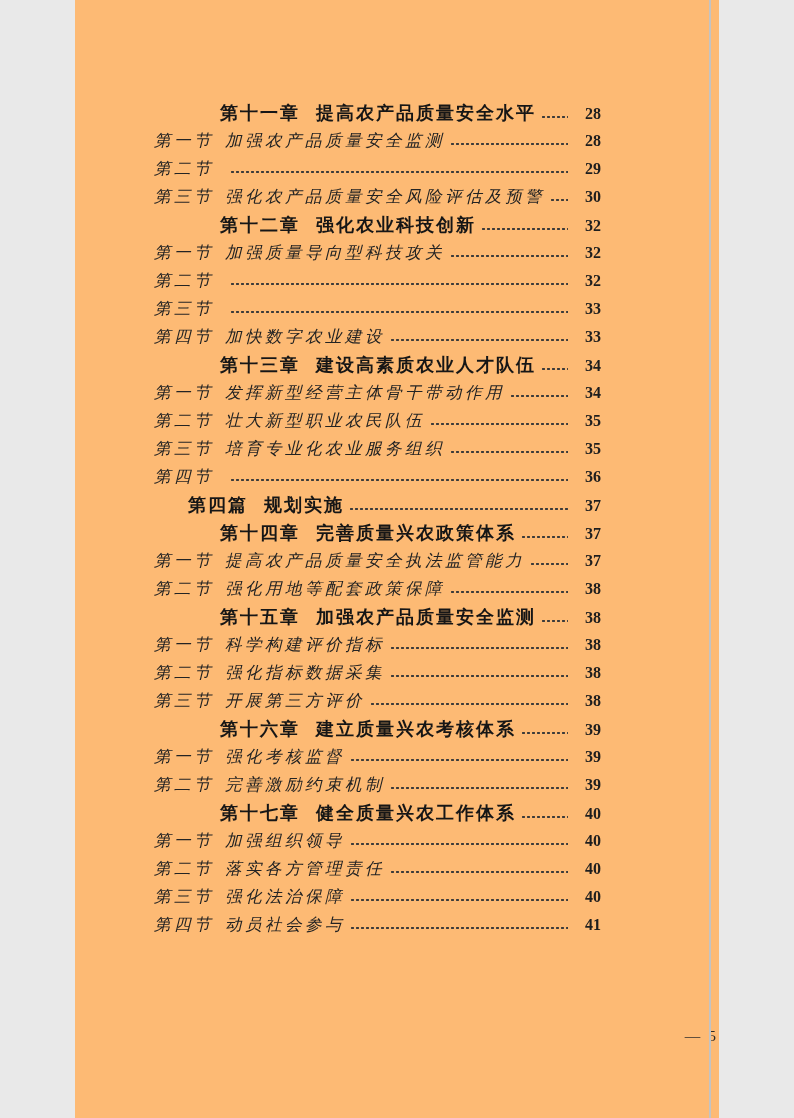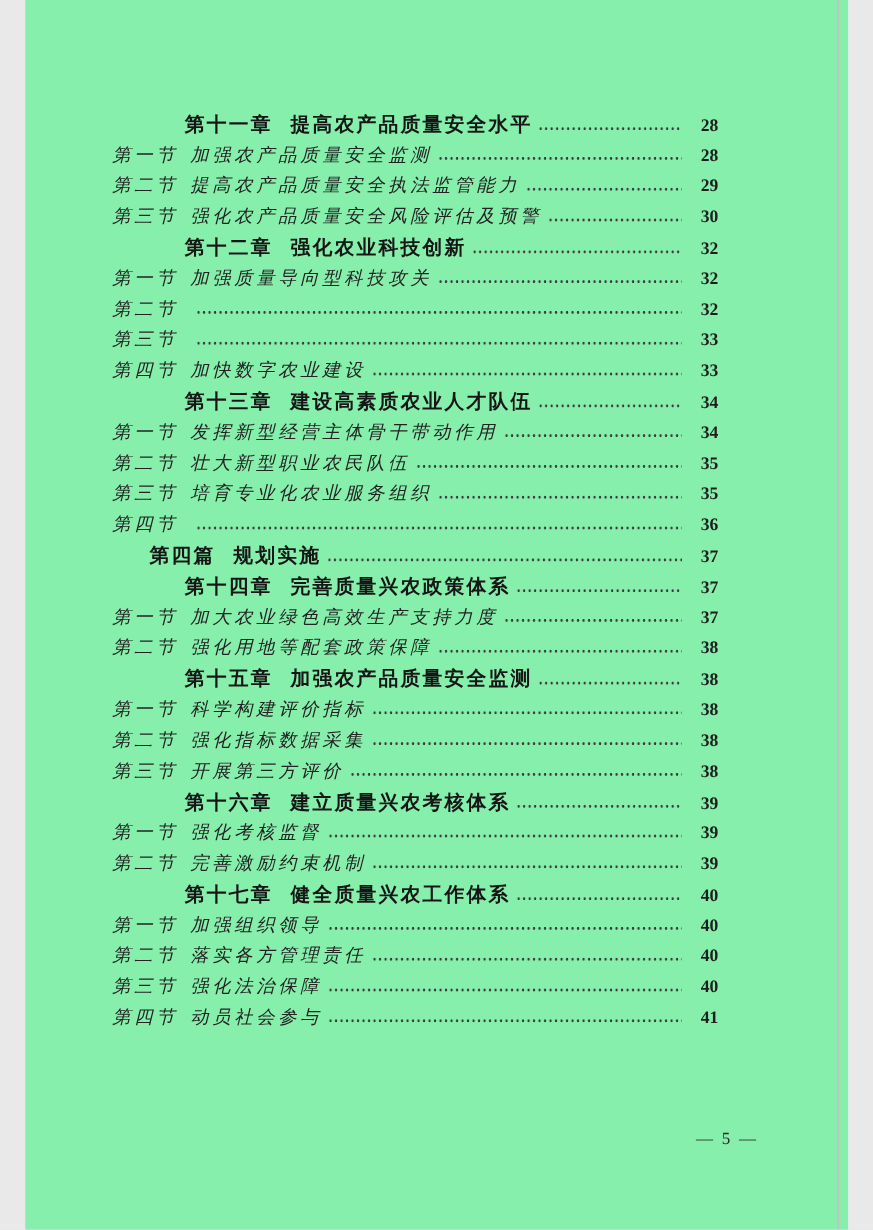--- a/index.html
+++ b/index.html
@@ -3,24 +3,24 @@
 <meta charset="utf-8">
 <style>
   html, body {
     margin: 0;
     padding: 0;
     background: #e9e9e9;
     font-family: "Liberation Sans", sans-serif;
   }
   .page {
     position: relative;
-    width: 748px;
+    width: 644px;
     height: 1118px;
     margin: 0 auto;
-    background: #86efac;
+    background: #fdba74;
     overflow: hidden;
     color: #1c1c1c;
   }
   
   .scan-edge {
     position: absolute;
     top: 0;
     right: 8px;
     width: 2px;
     height: 100%;
@@ -114,21 +114,20 @@
       <span class="toc-page">28</span>
     </div>
       <div class="toc-row level-section">
       <span class="toc-label">第一节</span>
       <span class="toc-title">加强农产品质量安全监测</span>
       <span class="toc-dots"></span>
       <span class="toc-page">28</span>
     </div>
       <div class="toc-row level-section">
       <span class="toc-label">第二节</span>
-      <span class="toc-title">提高农产品质量安全执法监管能力</span>
       <span class="toc-dots"></span>
       <span class="toc-page">29</span>
     </div>
       <div class="toc-row level-section">
       <span class="toc-label">第三节</span>
       <span class="toc-title">强化农产品质量安全风险评估及预警</span>
       <span class="toc-dots"></span>
       <span class="toc-page">30</span>
     </div>
       <div class="toc-row level-chapter">
@@ -195,21 +194,21 @@
       <span class="toc-page">37</span>
     </div>
       <div class="toc-row level-chapter">
       <span class="toc-label">第十四章</span>
       <span class="toc-title">完善质量兴农政策体系</span>
       <span class="toc-dots"></span>
       <span class="toc-page">37</span>
     </div>
       <div class="toc-row level-section">
       <span class="toc-label">第一节</span>
-      <span class="toc-title">加大农业绿色高效生产支持力度</span>
+      <span class="toc-title">提高农产品质量安全执法监管能力</span>
       <span class="toc-dots"></span>
       <span class="toc-page">37</span>
     </div>
       <div class="toc-row level-section">
       <span class="toc-label">第二节</span>
       <span class="toc-title">强化用地等配套政策保障</span>
       <span class="toc-dots"></span>
       <span class="toc-page">38</span>
     </div>
       <div class="toc-row level-chapter">

